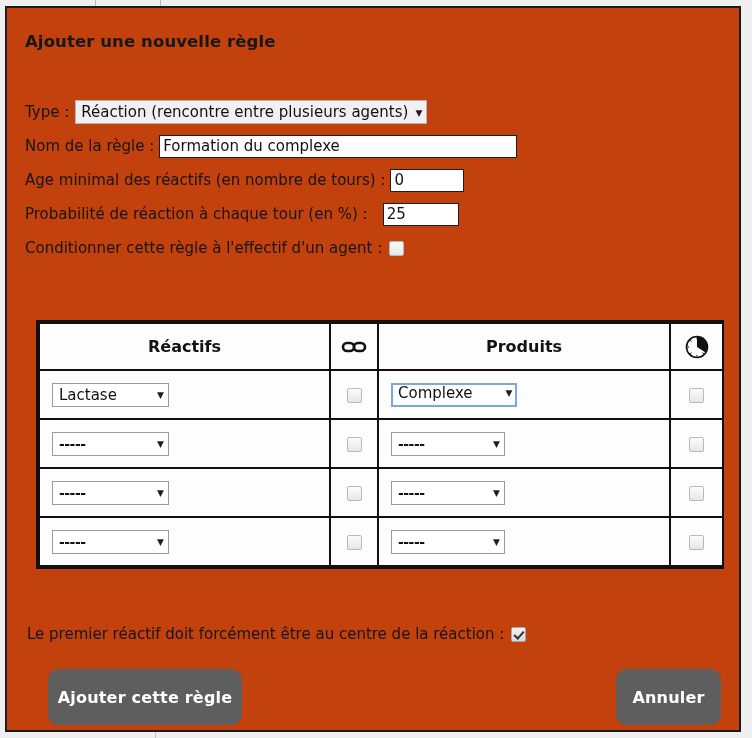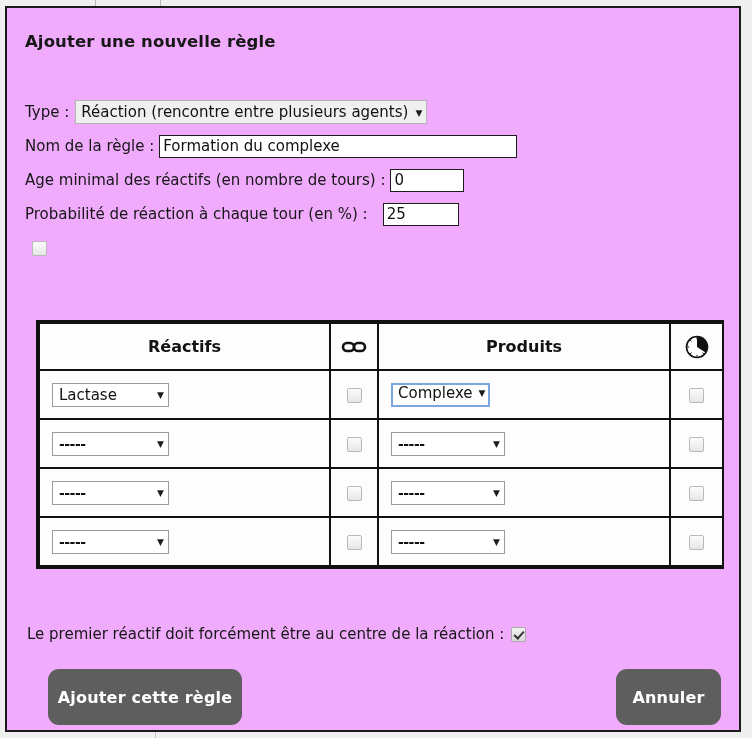--- a/index.html
+++ b/index.html
@@ -41,21 +41,21 @@
   }
 
   
   .panel {
     position: absolute;
     left: 5px;
     top: 6px;
     width: 736px;
     height: 726px;
     box-sizing: border-box;
-    background: #f0abfc;
+    background: #c2410c;
     border: 2px solid #1b1b1b;
   }
 
   .panel-title {
     position: absolute;
     left: 18px;
     top: 24px;
     font-size: 16.5px;
     font-weight: bold;
     color: #181818;
@@ -203,20 +203,21 @@
     align-items: center;
     height: 24px;
     background: #ffffff;
     border: 1px solid #9b9b9b;
     font-size: 15px;
     color: #111;
     padding: 0 4px 0 6px;
     cursor: default;
     user-select: none;
     white-space: nowrap;
+    gap: 27px;
   }
   .tsel .caret {
     margin-left: auto;
     padding-left: 10px;
     font-size: 9px;
     line-height: 1;
     color: #1c1c1c;
     transform: translateY(1px);
   }
   .tsel.w-react { width: 117px; }
@@ -298,20 +299,21 @@
         <span class="flabel">Age minimal des réactifs (en nombre de tours) :</span>
         <input class="txt" id="min-age-input" type="text" value="0" style="">
       </div>
 
       <div class="frow">
         <span class="flabel">Probabilité de réaction à chaque tour (en %) :</span>
         <input class="txt" id="prob-input" type="text" value="25" style="">
       </div>
 
       <div class="frow">
+        <span class="flabel">Conditionner cette règle à l'effectif d'un agent :</span>
         <span class="cbox" id="cond-agent-checkbox"></span>
       </div>
 
     </div>
 
     <div class="rtable">
       <table>
         <colgroup>
           <col class="col-react">
             <col class="col-link">

